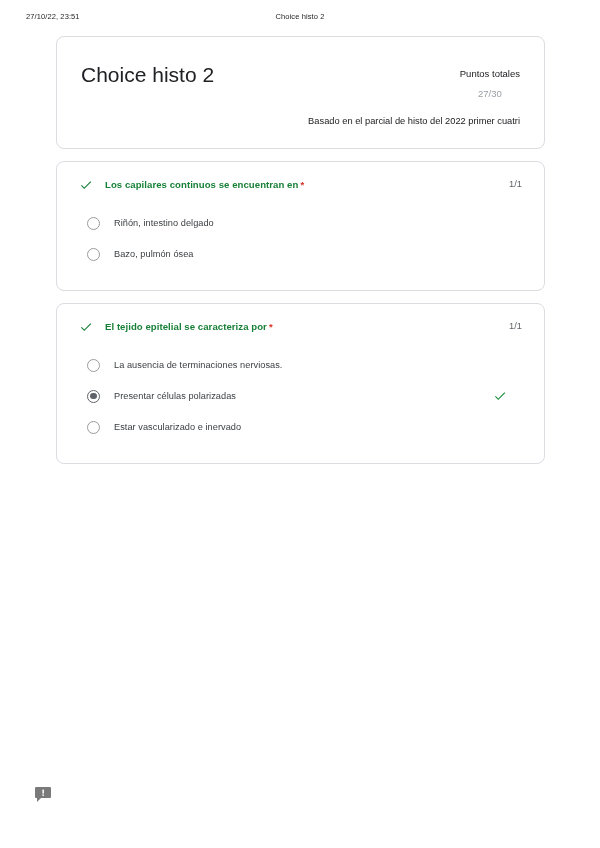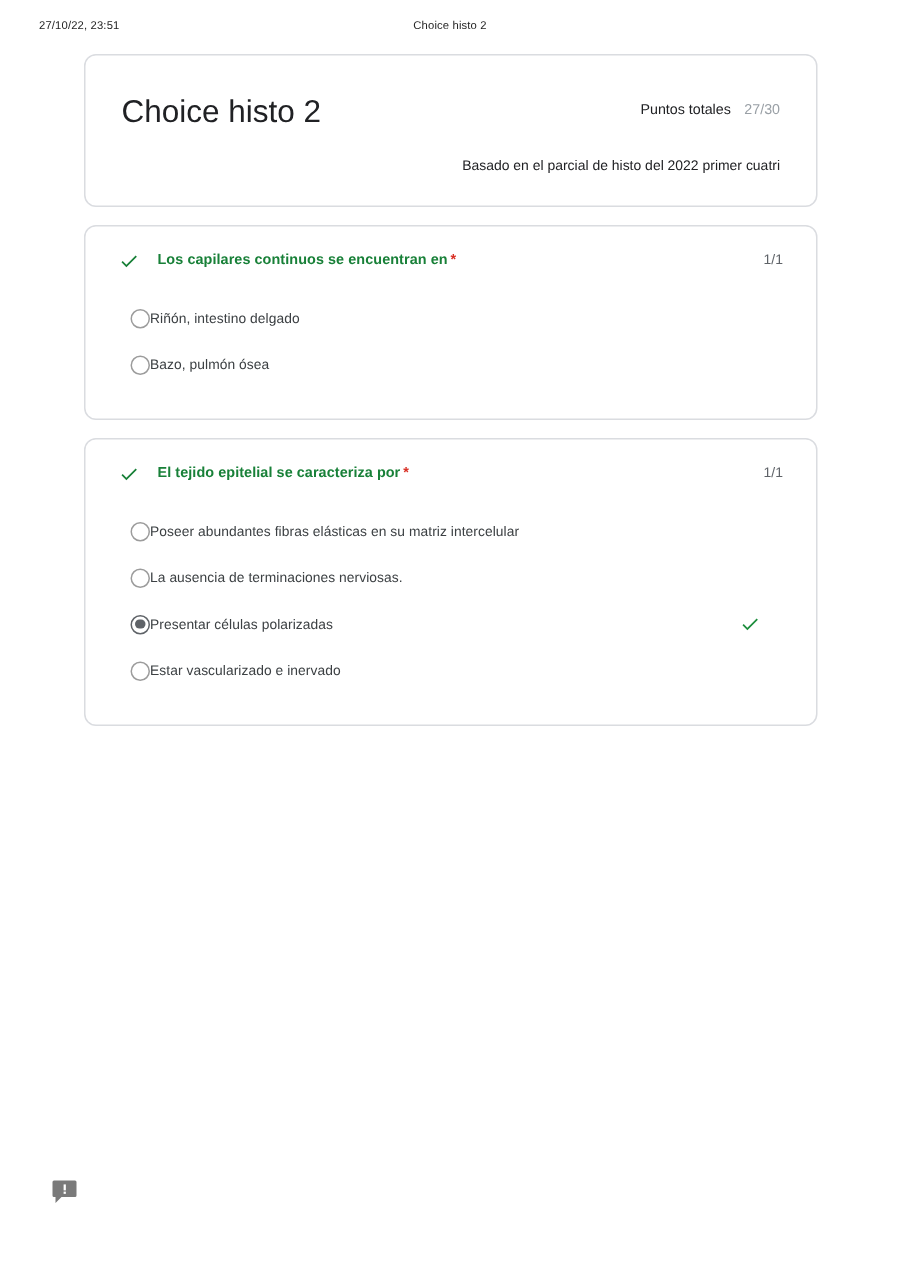--- a/index.html
+++ b/index.html
@@ -76,20 +76,21 @@
     letter-spacing: 0px;
     margin: 0;
     padding-top: 2px;
   }
   .points-wrap {
     display: flex;
     align-items: center;
     gap: 9px;
     padding-top: 9px;
     white-space: nowrap;
+    flex-direction: column;
   }
   .points-label {
     font-size: 9.5px;
     color: #202124;
   }
   .points-value {
     font-size: 9.5px;
     color: #9aa0a6;
   }
   .form-desc {
@@ -146,20 +147,21 @@
   .option-row {
     display: flex;
     align-items: center;
     justify-content: space-between;
     height: 30px;
     margin-bottom: 1px;
   }
   .option-left {
     display: flex;
     align-items: flex-start;
+    gap: 14px;
   }
   .radio {
     width: 13px;
     height: 13px;
     border-radius: 50%;
     border: 1.6px solid #9c9c9c;
     box-sizing: border-box;
     flex: 0 0 13px;
     position: relative;
     background: #fff;
@@ -276,31 +278,20 @@
             <path d="M9 16.2 4.8 12l-1.4 1.4L9 19 21 7l-1.4-1.4z" fill="#188038"></path>
           </svg>
         </span>
         <span class="q-text"><span>El tejido epitelial se caracteriza por</span><span class="q-required">*</span></span>
       </div>
       <span class="q-score">1/1</span>
     </div>
 
     <div class="options">
 
-      <div class="option-row">
-        <div class="option-left">
-          <span class="radio"></span>
-          <span class="option-label">Poseer abundantes fibras elásticas en su matriz intercelular</span>
-        </div>
-        <span class="option-check hidden">
-          <svg viewBox="0 0 24 24" width="14" height="14" aria-hidden="true">
-            <path d="M9 16.2 4.8 12l-1.4 1.4L9 19 21 7l-1.4-1.4z" fill="#1e8e3e"></path>
-          </svg>
-        </span>
-      </div>
 
       <div class="option-row">
         <div class="option-left">
           <span class="radio"></span>
           <span class="option-label">La ausencia de terminaciones nerviosas.</span>
         </div>
         <span class="option-check hidden">
           <svg viewBox="0 0 24 24" width="14" height="14" aria-hidden="true">
             <path d="M9 16.2 4.8 12l-1.4 1.4L9 19 21 7l-1.4-1.4z" fill="#1e8e3e"></path>
           </svg>

